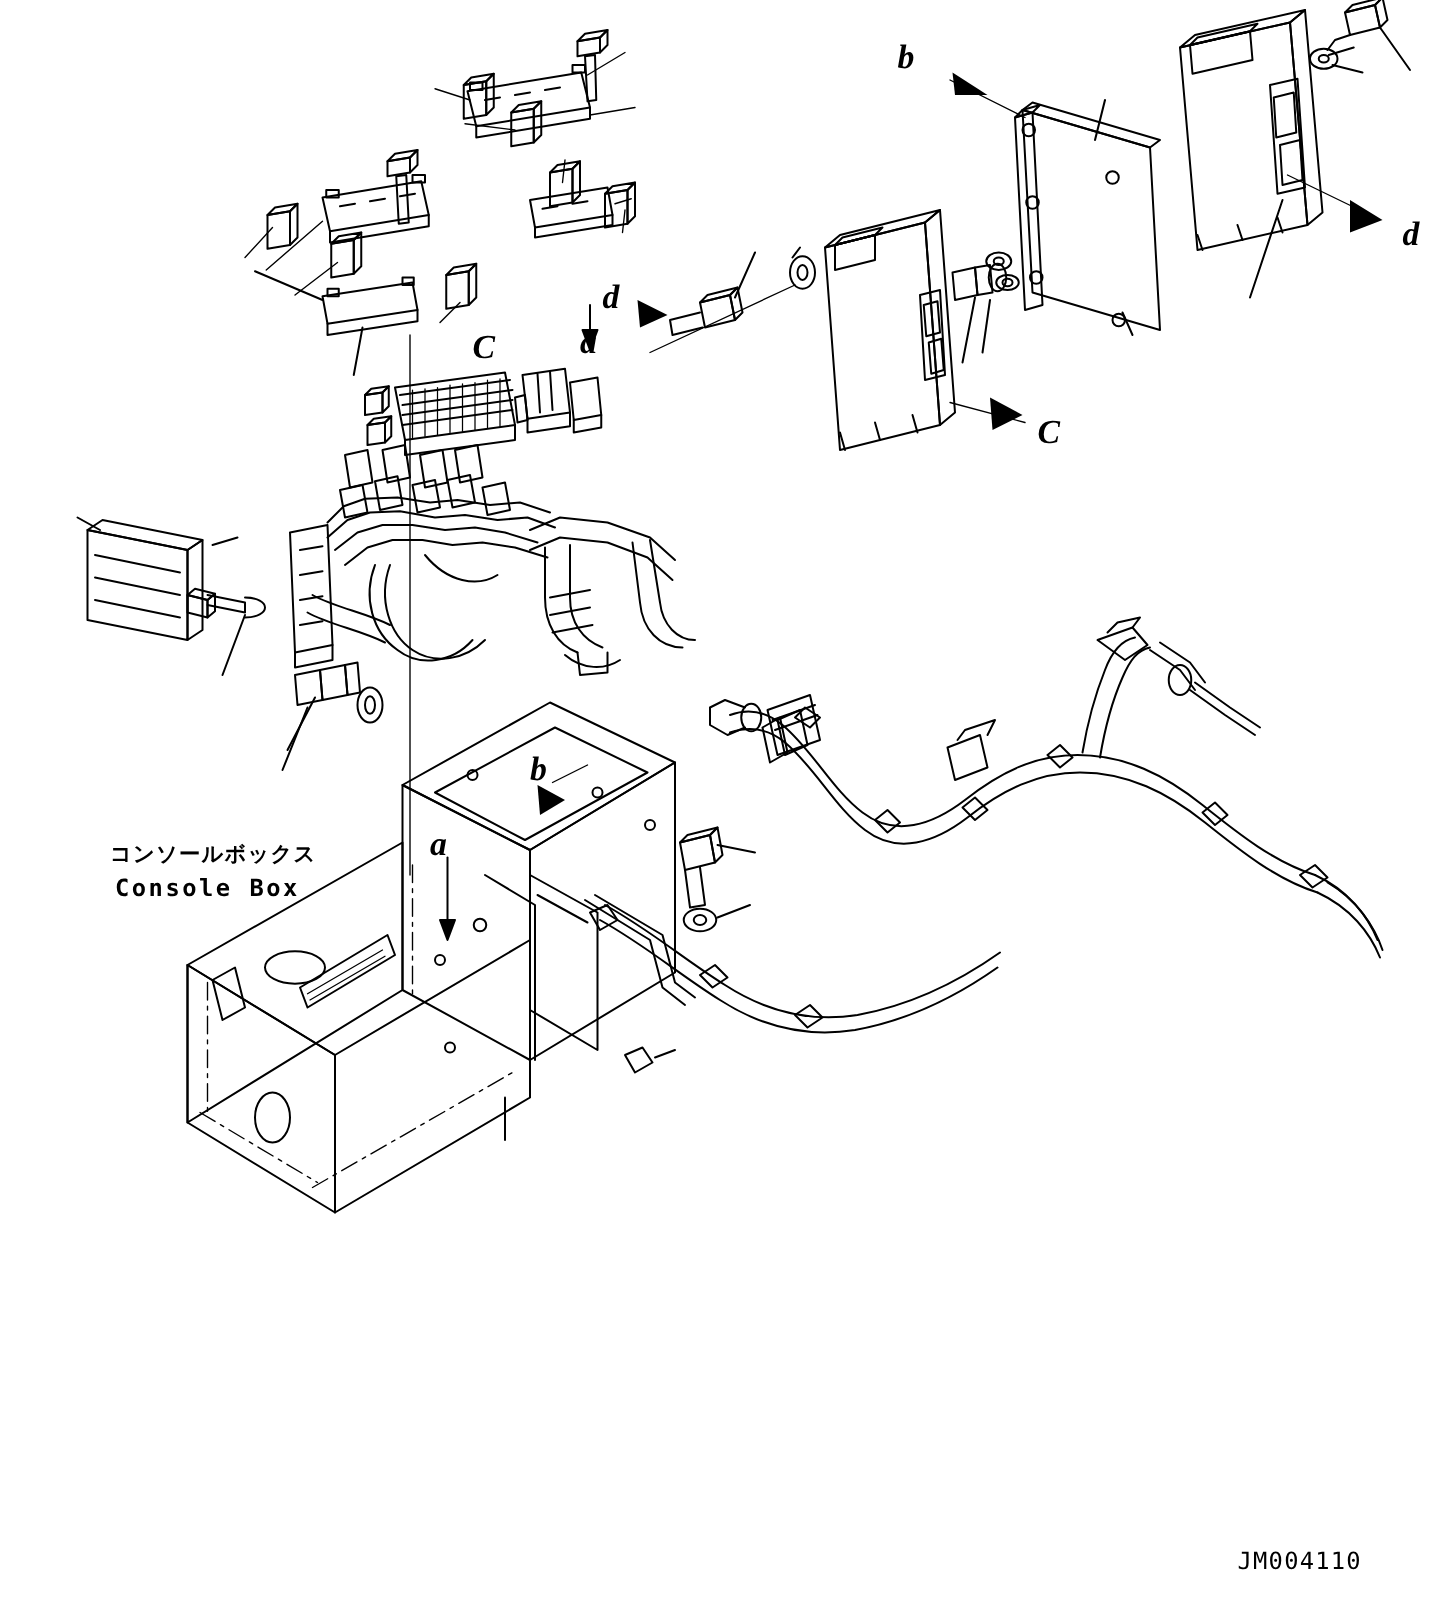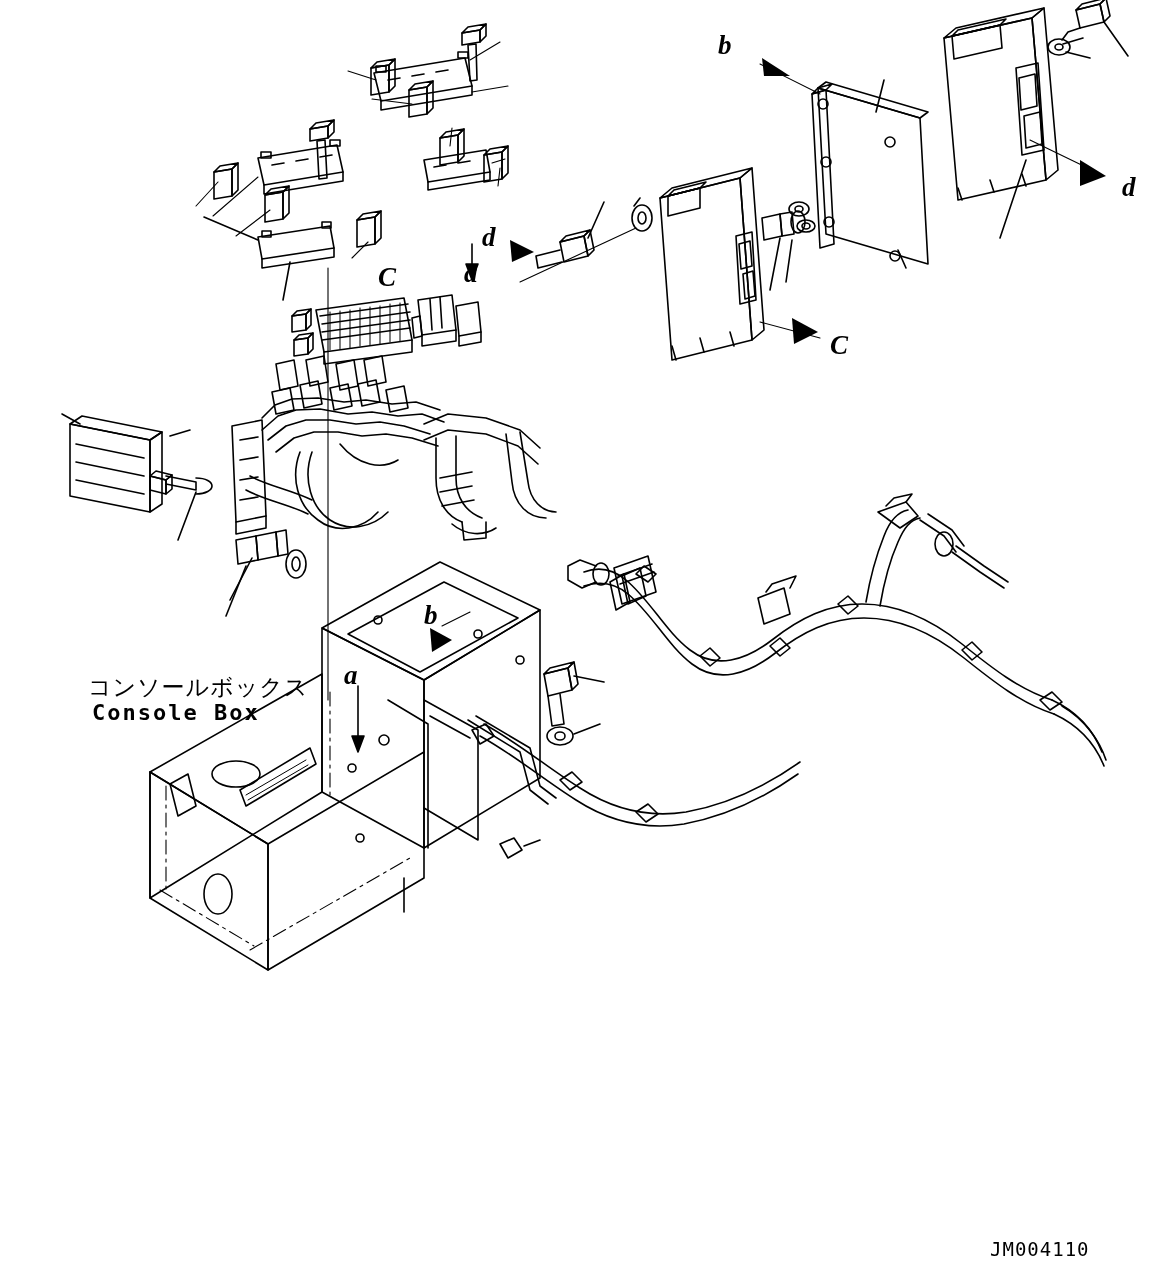--- a/index.html
+++ b/index.html
@@ -2,22 +2,22 @@
 <html><head>
 <meta charset="utf-8">
 <style>
   html,body{margin:0;padding:0;background:#ffffff;}
   body{width:1163px;height:1284px;font-family:"Liberation Sans",sans-serif;color:#000;}
   #sheet{position:relative;width:1163px;height:1284px;overflow:hidden;background:#fff;}
   svg.layer{position:absolute;left:0;top:0;width:1163px;height:1284px;}
   .lbl{position:absolute;font-weight:700;}
   .lbl-callout{font-size:27px;font-family:"Liberation Serif",serif;font-style:italic;font-weight:700;}
   .lbl-cap{font-size:23px;}
-  .jp{position:absolute;font-family:"DejaVu Sans",sans-serif;font-size:23px;font-weight:400;letter-spacing:1px;}
-  .en{position:absolute;font-family:"DejaVu Sans Mono","Liberation Mono",monospace;font-size:22px;font-weight:700;letter-spacing:2px;}
+  .jp{position:absolute;font-family:"DejaVu Sans",sans-serif;font-size:17px;font-weight:700;letter-spacing:1px;}
+  .en{position:absolute;font-family:"DejaVu Sans Mono","Liberation Mono",monospace;font-size:19px;font-weight:700;letter-spacing:2px;}
   .code{position:absolute;font-family:"DejaVu Sans Mono","Liberation Mono",monospace;font-size:19px;letter-spacing:1px;}
 </style>
 </head>
 <body>
 
 <div id="sheet">
 
   <svg class="layer" viewBox="0 0 1163 1284">
     <g fill="none" stroke="#000" stroke-width="1.6" stroke-linejoin="round" stroke-linecap="round">
 

